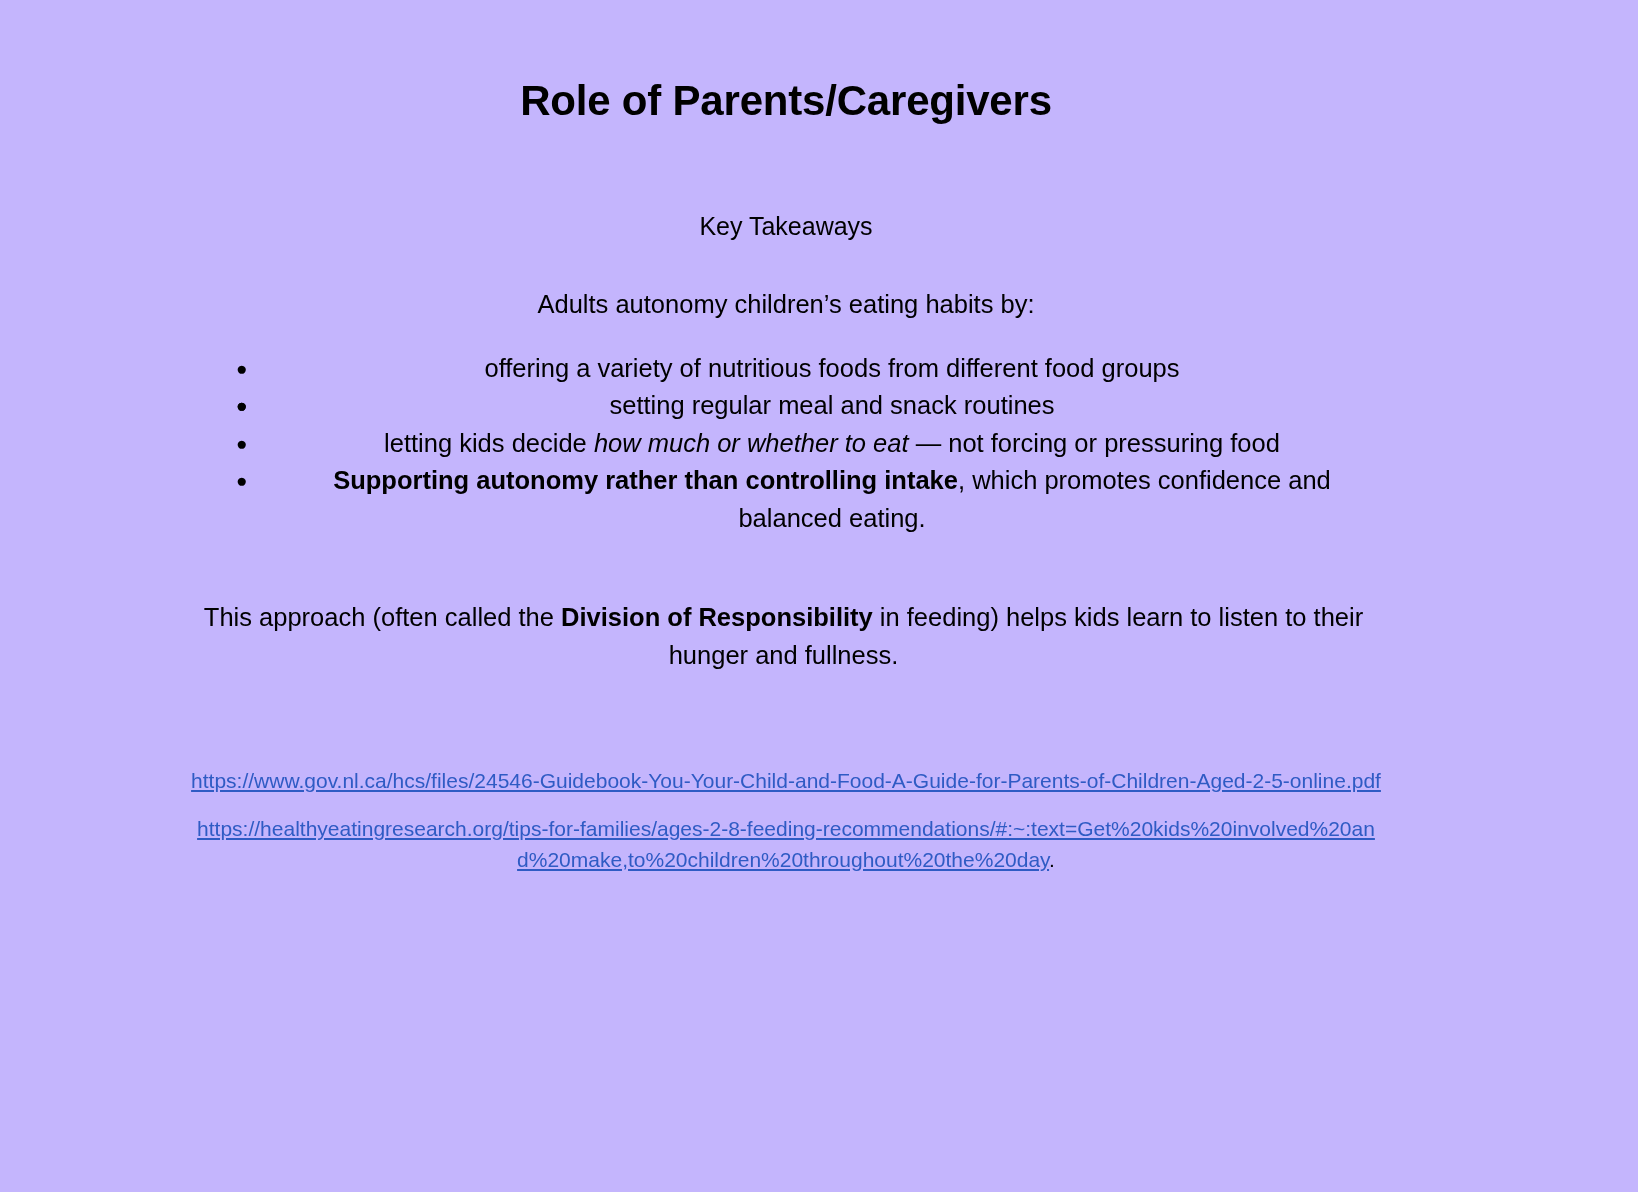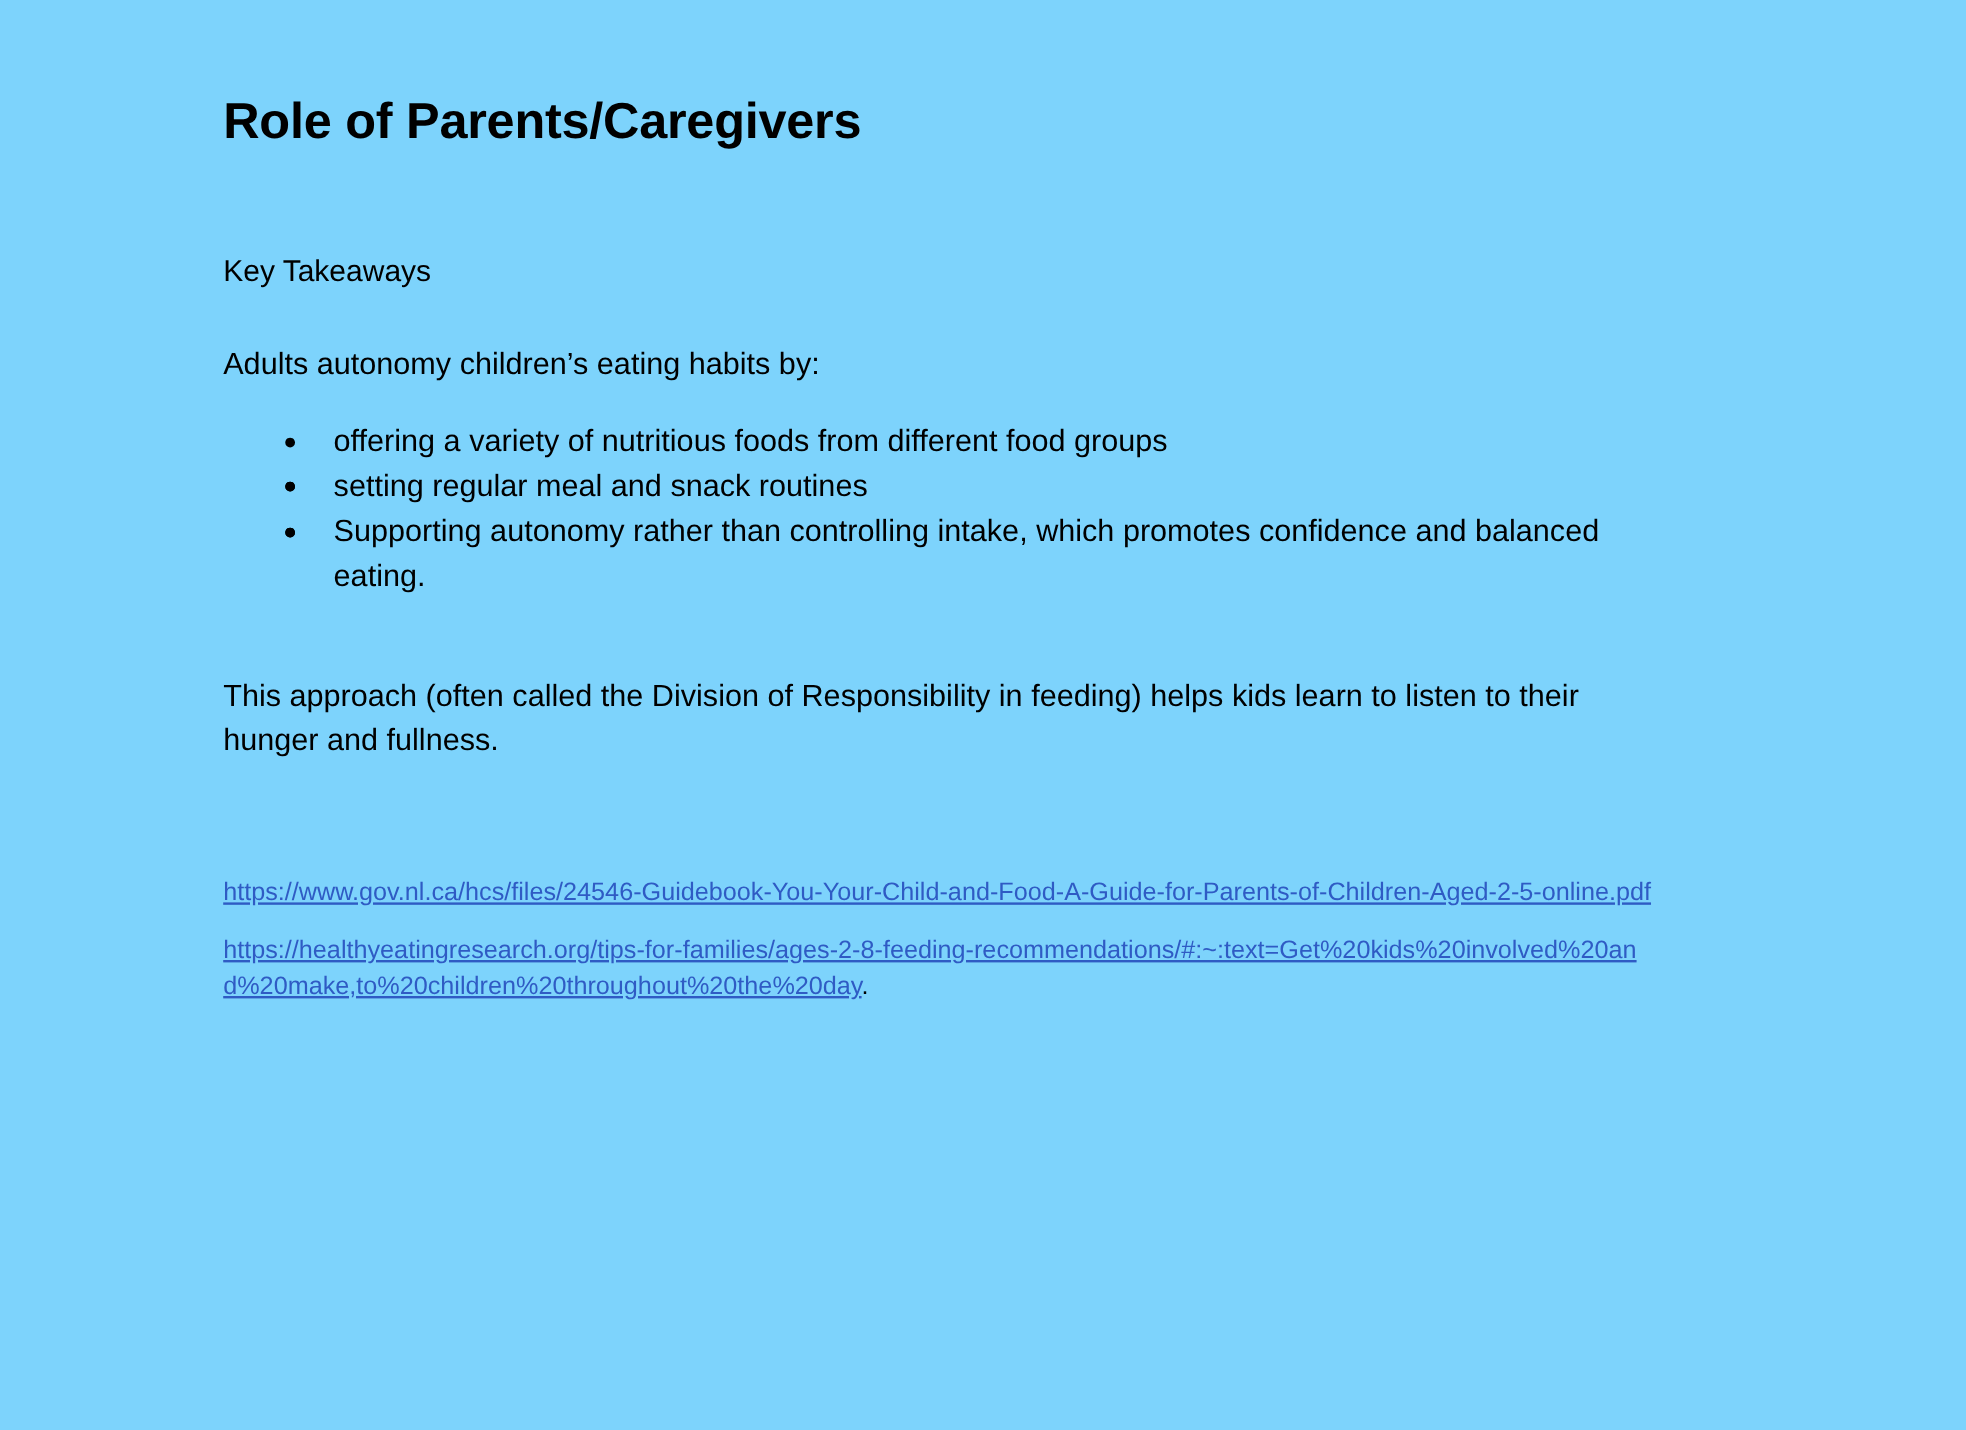--- a/index.html
+++ b/index.html
@@ -11,23 +11,24 @@
     width: 1638px;
     height: 1192px;
     font-family: "Liberation Sans", sans-serif;
     color: #000000;
     -webkit-font-smoothing: antialiased;
   }
   .page {
     position: relative;
     width: 1638px;
     height: 1192px;
-    background: #7dd3fc;
+    background: #c4b5fd;
     box-sizing: border-box;
     overflow: hidden;
+    text-align: center;
   }
   .content {
     position: absolute;
     left: 186px;
     top: 76px;
     width: 1200px;
   }
   .doc-title {
     font-size: 42px;
     font-weight: bold;
@@ -84,21 +85,21 @@
     word-break: break-all;
   }
   .link-para + .link-para { margin-top: 18px; }
   a.url {
     color: #2f5bc4;
     text-decoration: underline;
     text-underline-offset: 2px;
   }
   .trailing-dot { color: #000000; }
   em { font-style: italic; }
-  strong { font-weight: normal; margin-top: 34px; }
+  strong { font-weight: bold; margin-top: 34px; }
 </style>
 </head>
 <body>
 
 <div class="page">
   <div class="content">
 
     <h1 class="doc-title">Role of Parents/Caregivers</h1>
 
     <div class="spacer-after-title"></div>
@@ -114,20 +115,21 @@
       </li>
       <li>
         <span class="bullet">●</span>
       </li>
       <li>
         <span class="bullet">●</span>
         <span><span>setting regular meal and snack routines</span></span>
       </li>
       <li>
         <span class="bullet">●</span>
+        <span><span>letting kids decide </span><em>how much or whether to eat</em><span> — not forcing or pressuring food</span></span>
       </li>
       <li>
         <span class="bullet">●</span>
         <span><strong>Supporting autonomy rather than controlling intake</strong><span>, which promotes confidence and balanced eating.</span></span>
       </li>
     </ul>
 
     <div class="gap-before-para"></div>
 
     <p class="body-para"><span>This approach (often called the </span><strong>Division of Responsibility</strong><span> in feeding) helps kids learn to listen to their hunger and fullness.</span></p>

